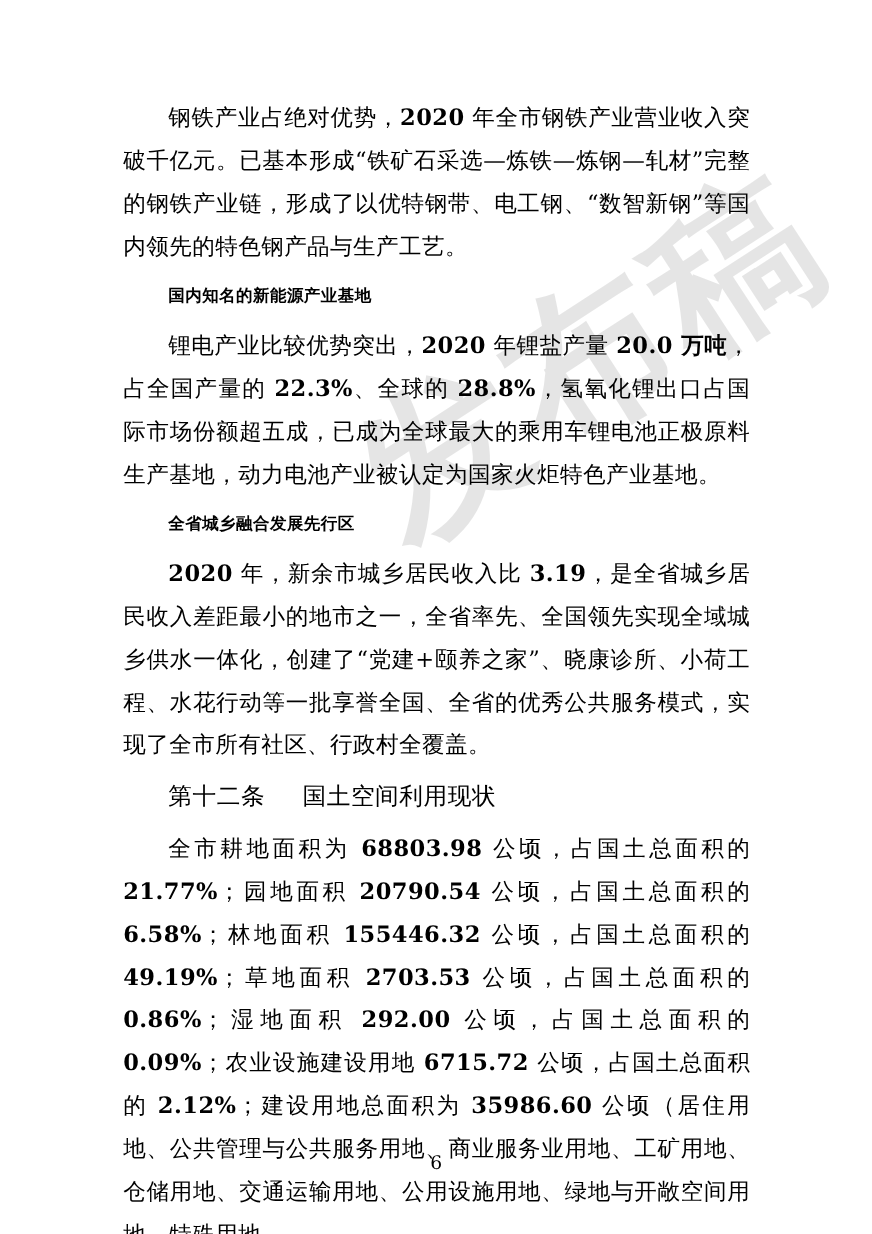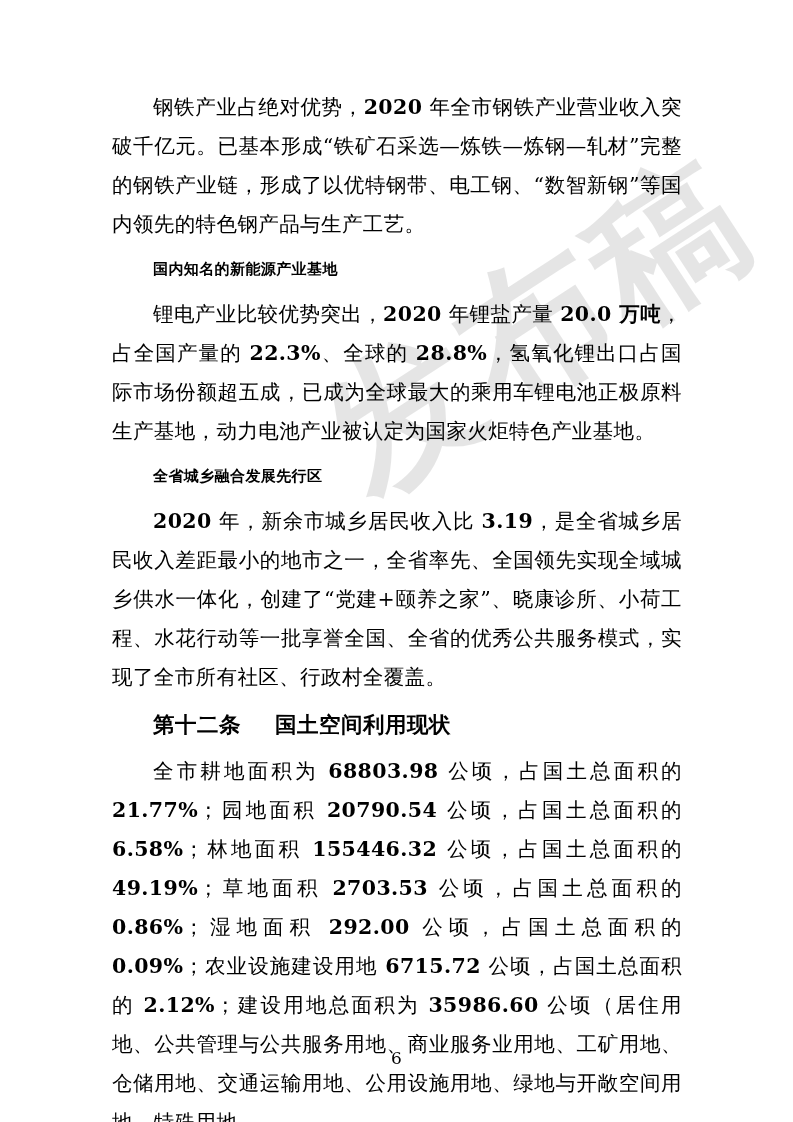--- a/index.html
+++ b/index.html
@@ -40,21 +40,21 @@
     font-size: 15px;
     line-height: 39px;
     font-weight: bold;
     text-indent: 41px;
     margin: 0;
     letter-spacing: 0.4px;
   }
   .heading-article {
     font-size: 21.5px;
     line-height: 39px;
-    font-weight: bold;
+    font-weight: normal;
     text-indent: 41px;
     margin: 0;
     letter-spacing: 0.5px;
   }
   .gap-small { height: 6px; }
   .gap-med { height: 8px; }
   .b { font-weight: bold; }
   .art-title { margin-left: 34px; }
   .pagenum {
     position: absolute;

